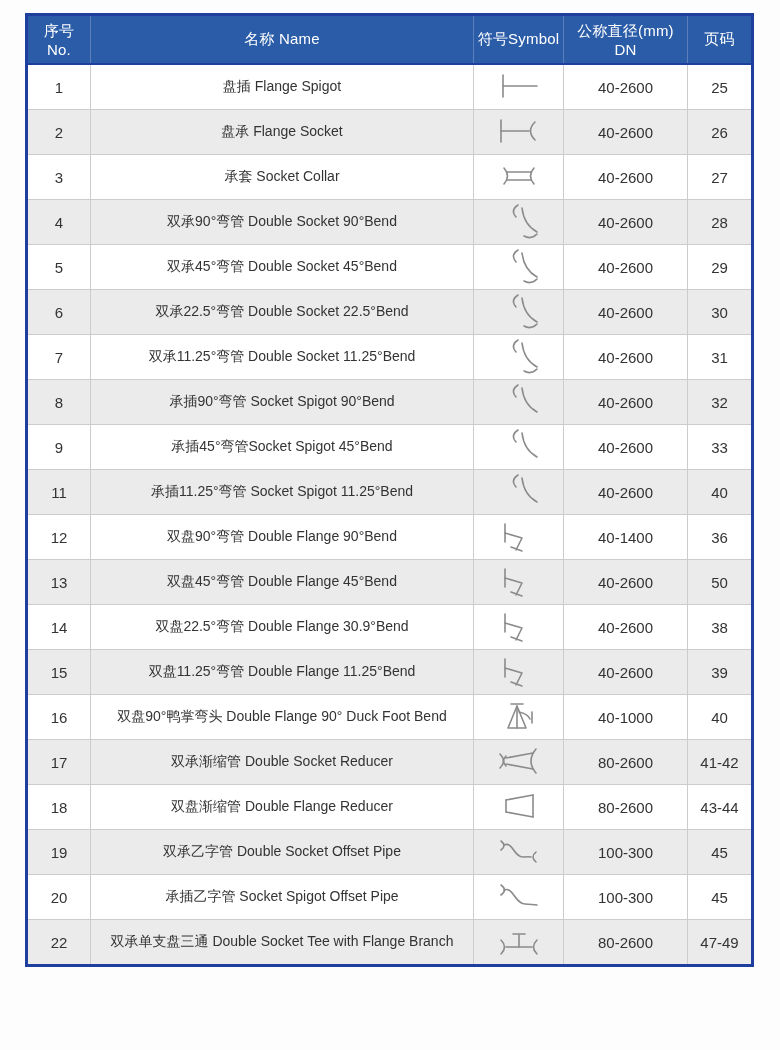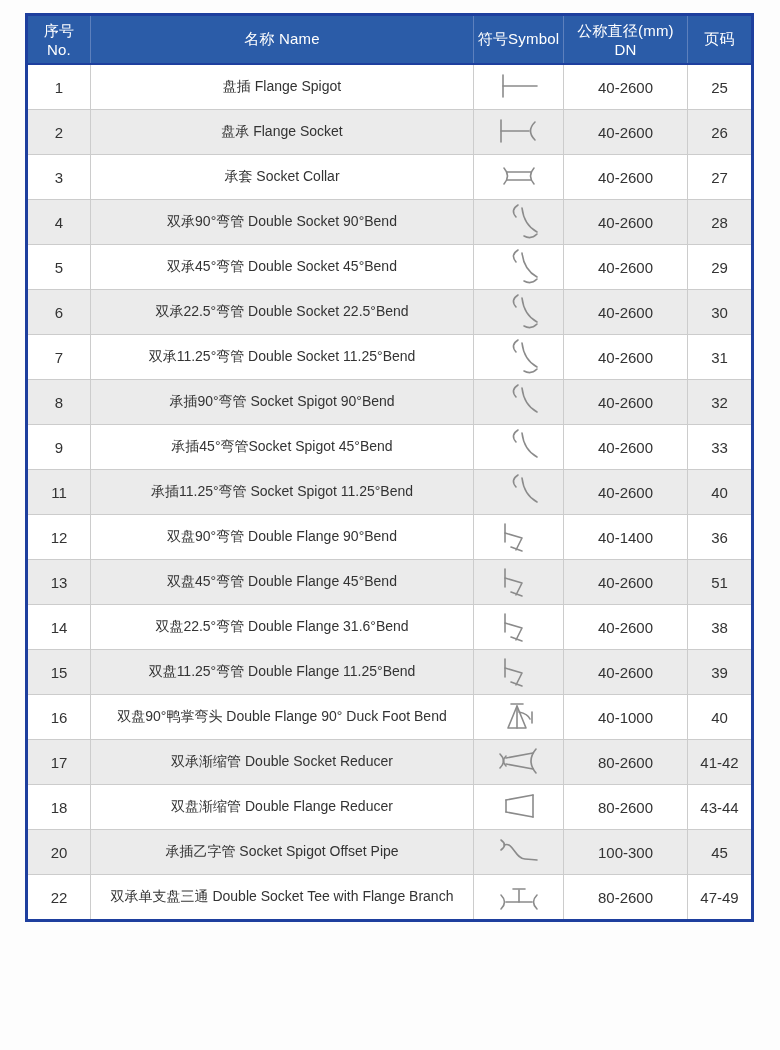--- a/index.html
+++ b/index.html
@@ -241,26 +241,26 @@
     <td class="no-cell">13</td>
     <td class="name-cell">双盘45°弯管 Double Flange 45°Bend</td>
     <td class="sym-cell">
       <span class="sym"><svg viewBox="0 0 56 40" width="56" height="40">
                 <path d="M14,8 V26"></path>
                 <path d="M14,17 L31,22 L25,34"></path>
                 <path d="M20,31 L31,35"></path>
               </svg></span>
     </td>
     <td class="dn-cell">40-2600</td>
-    <td class="page-cell">51</td>
+    <td class="page-cell">50</td>
   </tr>
 
   <tr>
     <td class="no-cell">14</td>
-    <td class="name-cell">双盘22.5°弯管 Double Flange 31.6°Bend</td>
+    <td class="name-cell">双盘22.5°弯管 Double Flange 30.9°Bend</td>
     <td class="sym-cell">
       <span class="sym"><svg viewBox="0 0 56 40" width="56" height="40">
                 <path d="M14,8 V26"></path>
                 <path d="M14,17 L31,22 L25,34"></path>
                 <path d="M20,31 L31,35"></path>
               </svg></span>
     </td>
     <td class="dn-cell">40-2600</td>
     <td class="page-cell">38</td>
   </tr>
@@ -319,20 +319,33 @@
                 <path d="M15,14 V26"></path>
                 <path d="M42,9 V31"></path>
                 <path d="M15,14 L42,9"></path>
                 <path d="M15,26 L42,31"></path>
               </svg></span>
     </td>
     <td class="dn-cell">80-2600</td>
     <td class="page-cell">43-44</td>
   </tr>
 
+  <tr>
+    <td class="no-cell">19</td>
+    <td class="name-cell">双承乙字管 Double Socket Offset Pipe</td>
+    <td class="sym-cell">
+      <span class="sym"><svg viewBox="0 0 56 40" width="56" height="40">
+                <path d="M10,10 Q16,14.5 10,19"></path>
+                <path d="M13,14 C22,10 23,27 33,26 Q37,25.5 40,26"></path>
+                <path d="M45,21 Q39,26 45,31"></path>
+              </svg></span>
+    </td>
+    <td class="dn-cell">100-300</td>
+    <td class="page-cell">45</td>
+  </tr>
 
   <tr>
     <td class="no-cell">20</td>
     <td class="name-cell">承插乙字管 Socket Spigot Offset Pipe</td>
     <td class="sym-cell">
       <span class="sym"><svg viewBox="0 0 56 40" width="56" height="40">
                 <path d="M10,9 Q17,14 10,19"></path>
                 <path d="M13,14 C22,10 24,28 34,28 Q41,28.5 46,29"></path>
               </svg></span>
     </td>

